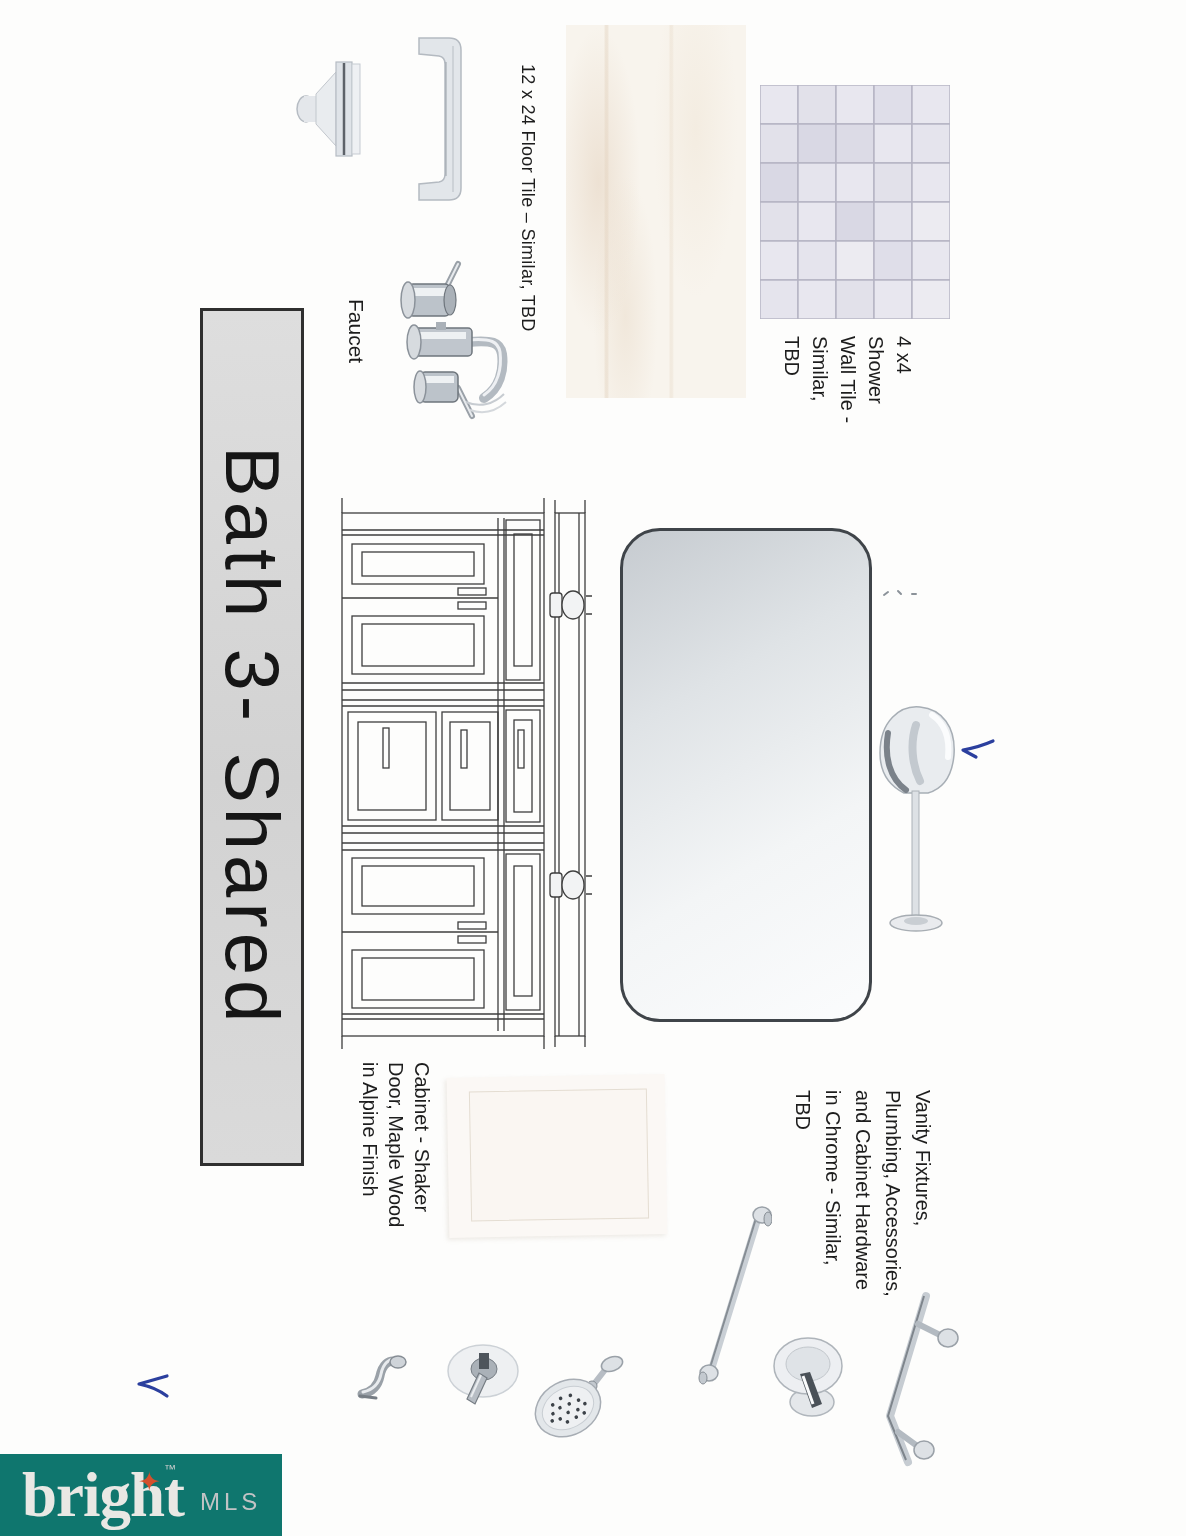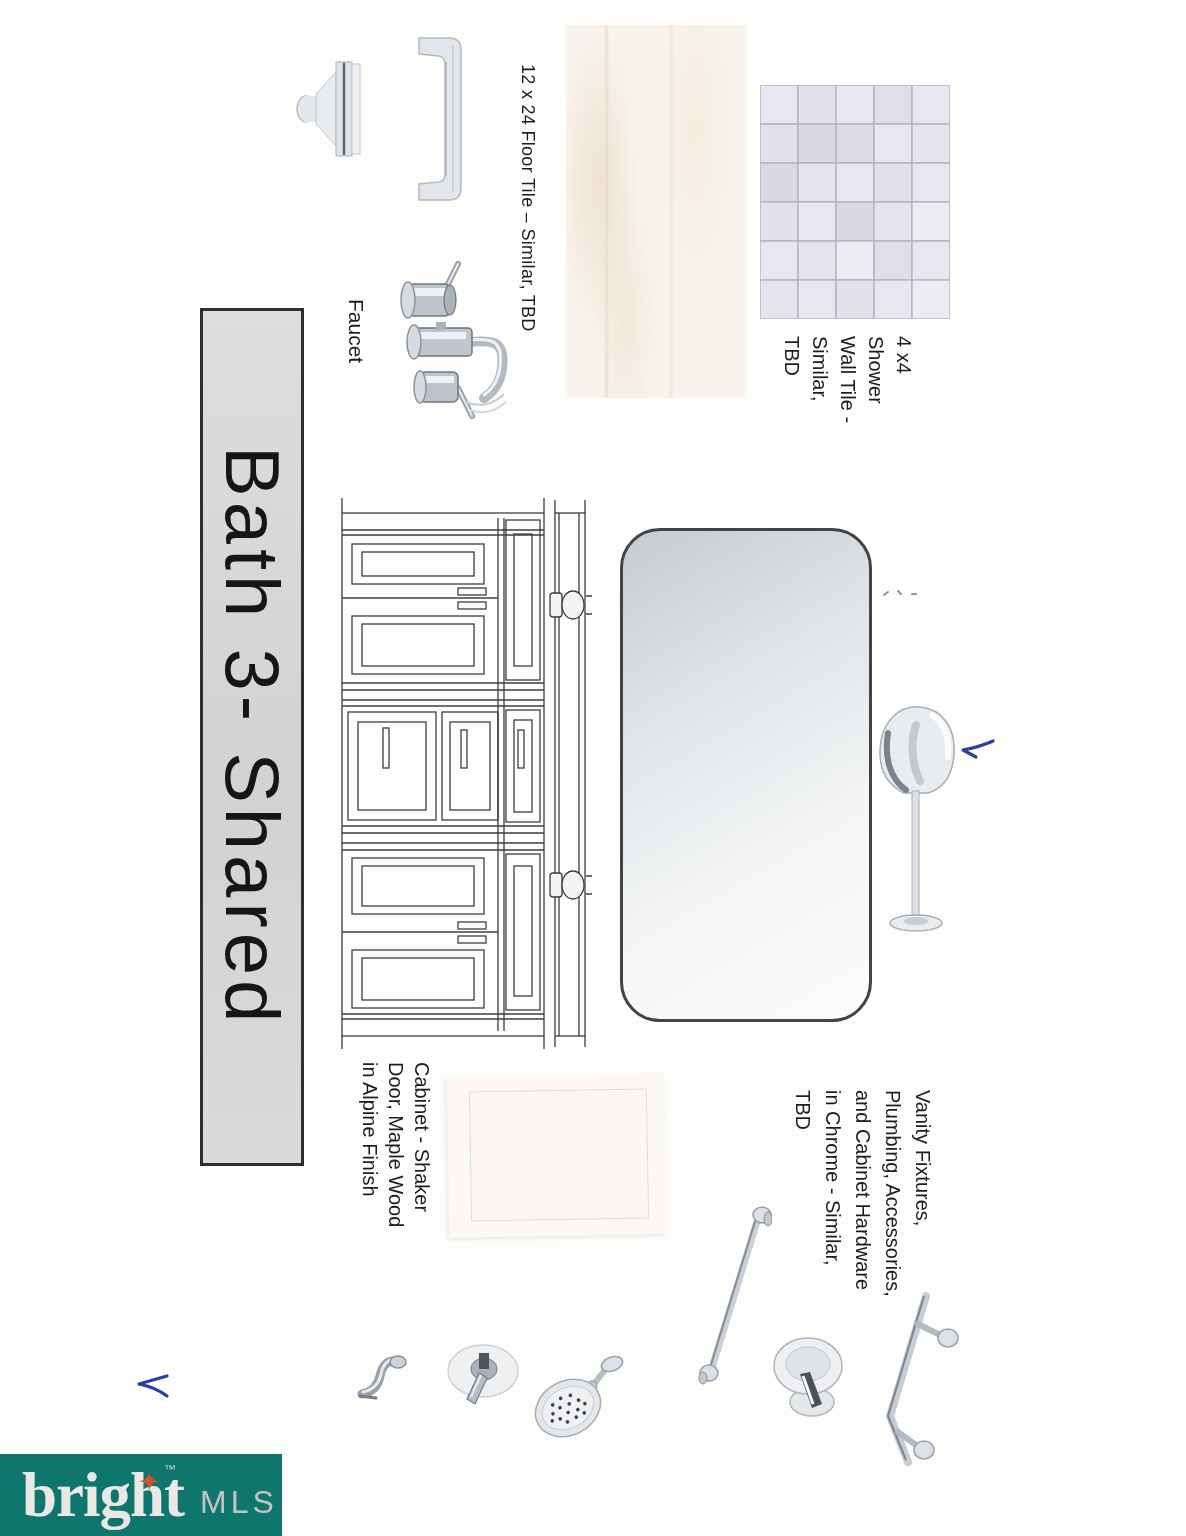--- a/index.html
+++ b/index.html
@@ -59,21 +59,21 @@
     display:flex;align-items:center;
   }
   .brand{
     font-family:"Liberation Serif",serif;font-weight:600;font-size:63px;
     color:#e9e8e4;margin-left:22px;letter-spacing:-1px;line-height:1;
   }
   .brand-star{position:absolute;left:138px;top:1466px;font-size:27px;color:#d4502c;
     font-family:"DejaVu Sans",sans-serif;}
   .brand-tm{position:absolute;left:164px;top:1462px;font-size:12px;color:#cfcfcf;}
   .brand-mls{
-    font-family:"Liberation Sans",sans-serif;font-weight:400;font-size:32px;
+    font-family:"Liberation Sans",sans-serif;font-weight:400;font-size:24px;
     color:#c2c3c5;letter-spacing:4px;margin-left:16px;margin-top:14px;
   }
   svg{display:block;}
 </style>
 </head>
 <body>
 
 <svg class="abs" style="left:292px;top:54px" width="78" height="104" viewBox="0 0 78 104">
   <ellipse cx="14" cy="55" rx="9" ry="13" fill="#e4e7eb" stroke="#b6bcc3" stroke-width="1.5"></ellipse>
   <rect x="12" y="42" width="14" height="26" fill="#e4e7eb"></rect>

